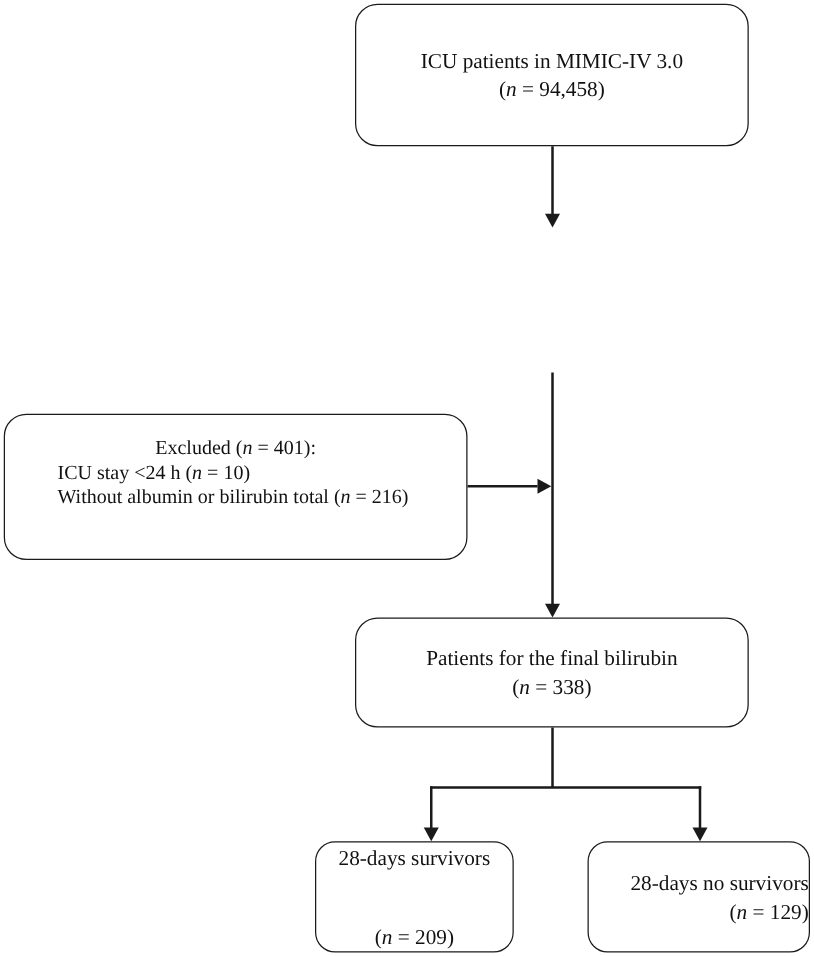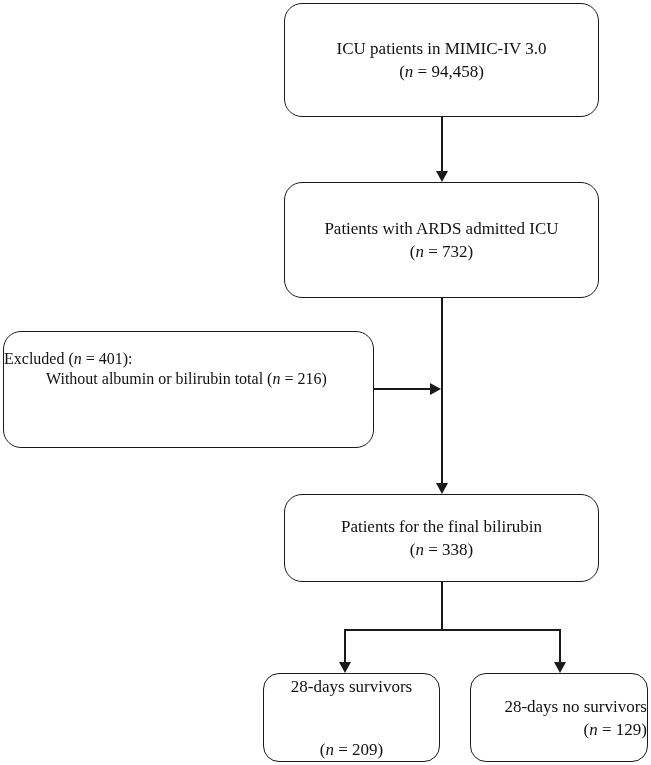--- a/index.html
+++ b/index.html
@@ -22,31 +22,31 @@
     flex-direction: column;
     align-items: center;
     justify-content: center;
     text-align: center;
     font-size: 17px;
     line-height: 23px;
   }
   .b1 { left: 284px; top: 3px;   width: 315px; height: 114px; }
   .b2 { left: 284px; top: 182px; width: 315px; height: 116px; }
   .b3 { left: 284px; top: 494px; width: 315px; height: 88px; }
-  .b4 { left: 263px; top: 673px; width: 177px; height: 89px; border-radius: 16px; gap: 40px; }
+  .b4 { left: 252px; top: 673px; width: 159px; height: 89px; border-radius: 16px; gap: 40px; }
   .b5 { left: 470px; top: 673px; width: 178px; height: 89px; border-radius: 16px; align-items: flex-end; }
   .bex {
     left: 3px; top: 331px; width: 371px; height: 117px;
     display: block;
     font-size: 16px;
     line-height: 19.5px;
     padding-top: 17px;
     text-align: left;
   }
-  .bex .exc-header { text-align: left; }
+  .bex .exc-header { text-align: center; }
   .bex .exc-line { padding-left: 42px; }
   .n-italic { font-style: italic; }
   .line { position: absolute; background: #1a1a1a; }
   .arr-down {
     position: absolute; width: 0; height: 0;
     border-left: 6.5px solid transparent;
     border-right: 6.5px solid transparent;
     border-top: 11px solid #1a1a1a;
   }
   .arr-right {
@@ -74,30 +74,27 @@
 <div id="canvas">
 
   <div class="box b1">
     <div>ICU patients in MIMIC-IV 3.0</div>
     <div><span>(</span><span class="n-italic">n</span><span> = </span><span>94,458</span><span>)</span></div>
   </div>
 
   <div class="line" id="lineA"></div>
   <div class="arr-down" id="arrA"></div>
 
-  <div class="box b2">
-    <div>Patients with ARDS admitted ICU</div>
-    <div><span>(</span><span class="n-italic">n</span><span> = </span><span>732</span><span>)</span></div>
-  </div>
 
   <div class="line" id="lineB"></div>
   <div class="arr-down" id="arrB"></div>
 
   <div class="box bex">
     <div class="exc-header"><span>Excluded </span><span>(</span><span class="n-italic">n</span><span> = </span><span>401</span><span>)</span><span>:</span></div>
+    <div class="exc-line"><span>ICU stay &lt;24 h </span><span>(</span><span class="n-italic">n</span><span> = </span><span>10</span><span>)</span></div>
     <div class="exc-line"><span>Without albumin or bilirubin total </span><span>(</span><span class="n-italic">n</span><span> = </span><span>216</span><span>)</span></div>
   </div>
 
   <div class="line" id="lineC"></div>
   <div class="arr-right" id="arrC"></div>
 
   <div class="box b3">
     <div>Patients for the final bilirubin</div>
     <div><span>(</span><span class="n-italic">n</span><span> = </span><span>338</span><span>)</span></div>
   </div>

